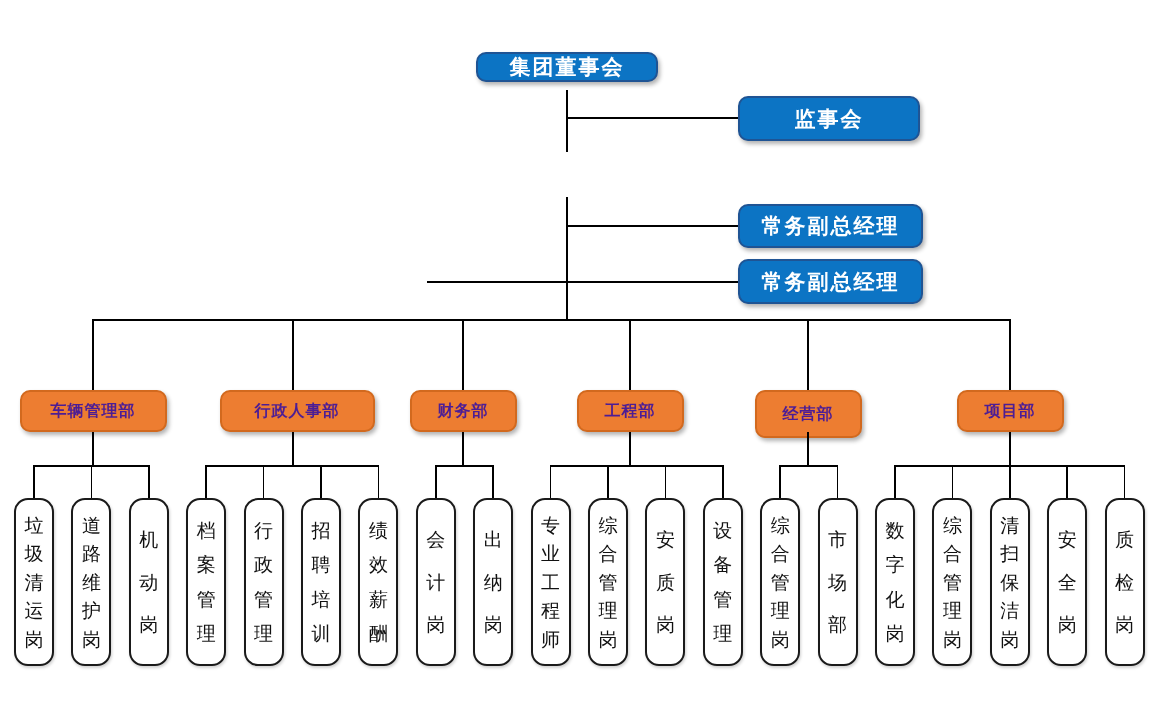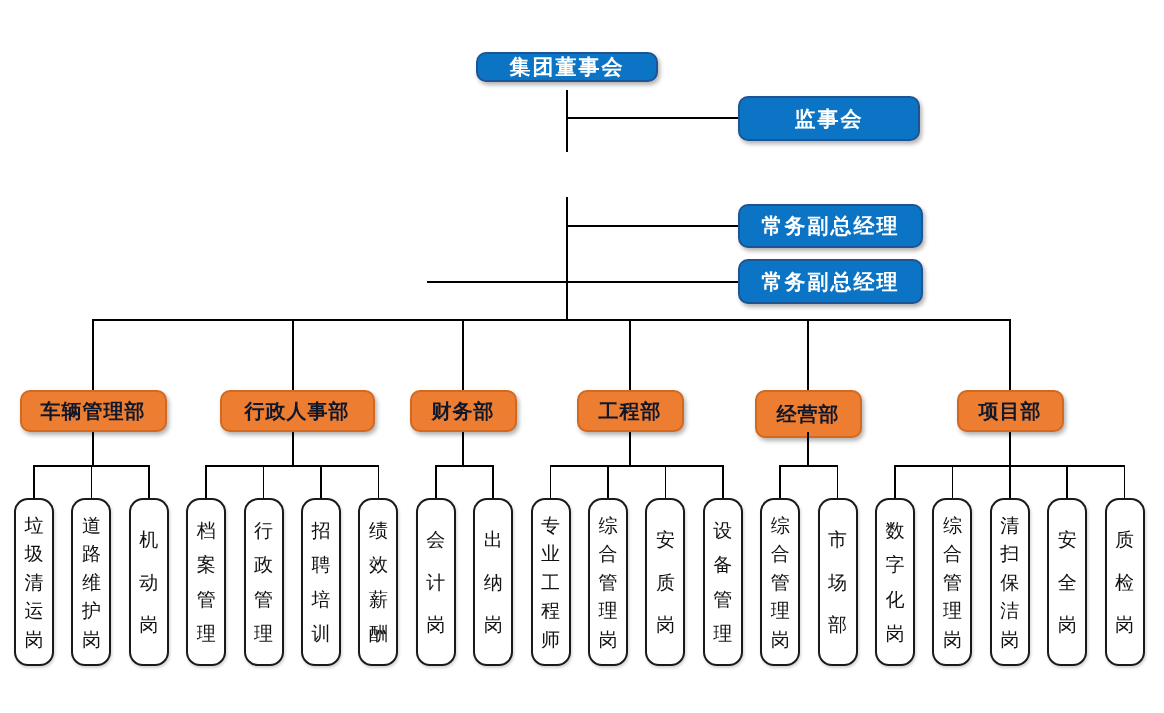--- a/index.html
+++ b/index.html
@@ -9,21 +9,21 @@
   .box{position:absolute;display:flex;align-items:center;justify-content:center;border-radius:10px;text-align:center;white-space:nowrap}
   .box.blue{
     background:var(--primary-blue,#0C74C4);
     border:2px solid var(--blue-border,#1F5494);
     color:#fff;font-weight:bold;font-size:21px;letter-spacing:2px;
     box-shadow:2px 3px 4px rgba(0,0,0,0.30);
   }
   .box.dept{
     background:var(--accent-orange,#ED7D31);
     border:2px solid var(--orange-border,#D2691E);
-    color:#0f172a;font-weight:bold;font-size:20px;letter-spacing:1px;
+    color:#4c1d95;font-weight:bold;font-size:16px;letter-spacing:1px;
     box-shadow:2px 3px 4px rgba(0,0,0,0.30);
     font-family:Liberation Serif, serif;
   }
   .box.post{
     background:#fff;
     border:2px solid var(--post-border,#1A1A1A);
     border-radius:14px;
     flex-direction:column;justify-content:space-evenly;
     font-size:19px;color:#111;font-weight:normal;
     box-shadow:1px 2px 3px rgba(0,0,0,0.18);

